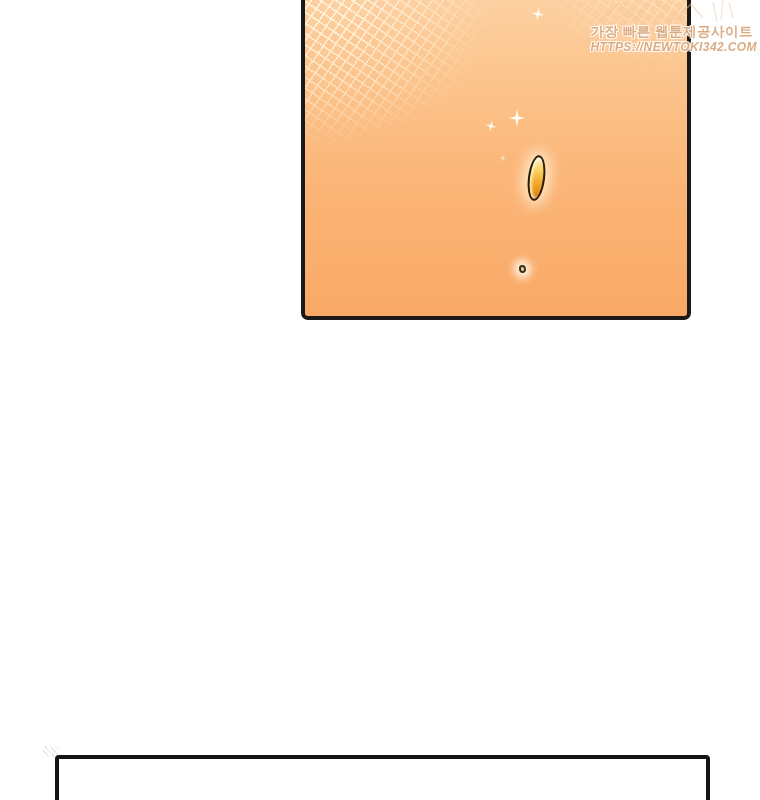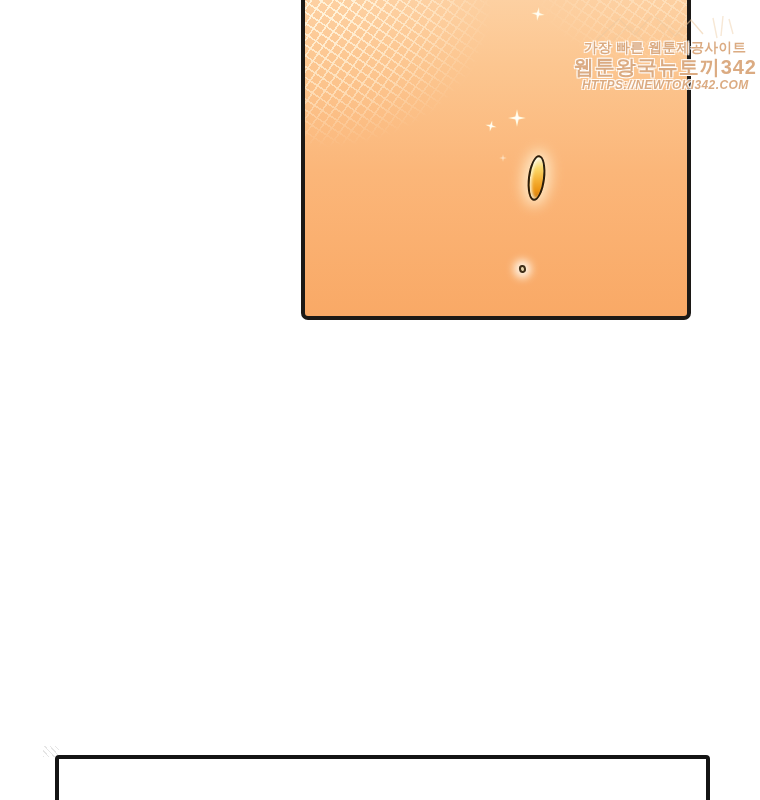--- a/index.html
+++ b/index.html
@@ -54,21 +54,21 @@
   .seed{
     position:absolute;left:214px;top:271px;width:7px;height:8px;
     box-sizing:border-box;border:2px solid #413019;border-radius:50%;
     background:#e8d7ae;
     box-shadow:0 0 9px 5px rgba(255,252,242,.95);
     transform:rotate(-12deg);
   }
 
   
   .watermark{
-    position:absolute;top:16px;right:3px;z-index:5;text-align:center;line-height:1.08;
+    position:absolute;top:0;right:3px;z-index:5;text-align:left;line-height:1.08;
   }
   .wm-logo{display:block;margin:0 22px 0 auto;opacity:.55;}
   .wm-text{
     color:rgba(213,156,108,.85);
     text-shadow:-1px -1px 0 rgba(255,255,255,.85), 1px -1px 0 rgba(255,255,255,.85),
                 -1px 1px 0 rgba(255,255,255,.85), 1px 1px 0 rgba(255,255,255,.85);
     font-weight:bold;
   }
   .wm-line1{font-size:13.5px;letter-spacing:.5px;}
   .wm-line2{font-size:20px;letter-spacing:1px;margin-top:1px;}
@@ -106,17 +106,16 @@
 <div class="watermark">
   <svg class="wm-logo" width="140" height="25" viewBox="0 0 140 25">
     <g fill="none" stroke="#ecc9a0" stroke-width="1.4">
       <path d="M2,24 L24,3 L40,19 L58,-2 L80,20 L96,4 L108,18"></path>
       <path d="M18,24 L34,10 L48,24" opacity=".7"></path>
       <path d="M118,2 L122,22 M128,0 L126,20 M134,3 L138,18" opacity=".8"></path>
       <path d="M62,8 L74,24 M70,2 L88,24" opacity=".5"></path>
     </g>
   </svg>
   <div class="wm-text wm-line1">가장 빠른 웹툰제공사이트</div>
-  <div class="wm-text wm-line2">웹툰왕국뉴토끼342</div>
   <div class="wm-text wm-line3">HTTPS://NEWTOKI342.COM</div>
 </div>
 
 <div class="panel-bottom"></div>
 
 </body></html>

